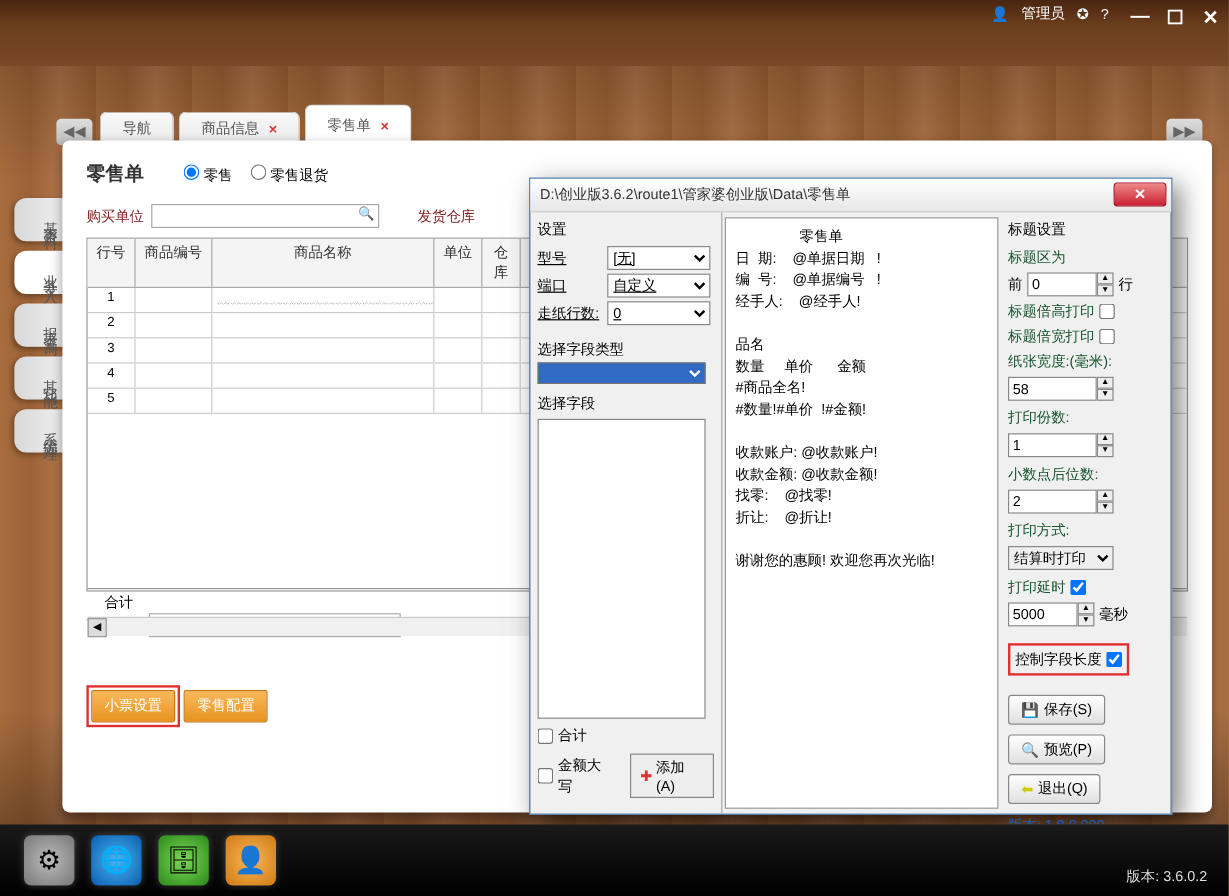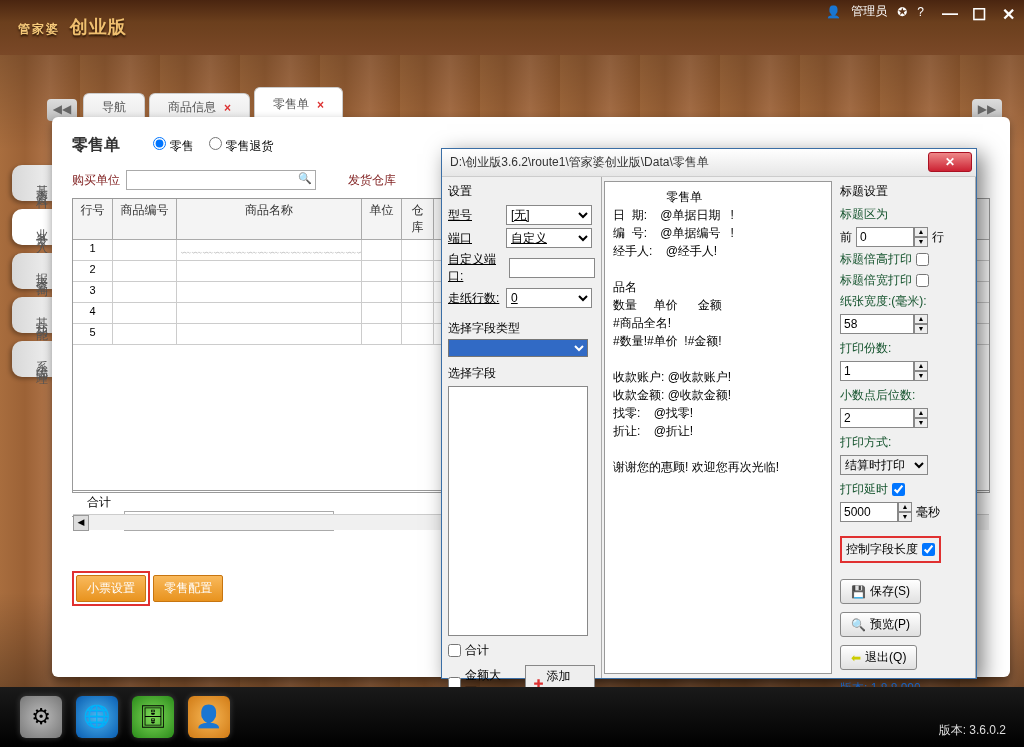--- a/index.html
+++ b/index.html
@@ -105,24 +105,20 @@
 .task-icon.grey { background: radial-gradient(#bbb, #777); }
 .task-icon.blue { background: radial-gradient(#4ab5f0, #0a5cb0); }
 .task-icon.green { background: radial-gradient(#7ed957, #2a8a1a); }
 .task-icon.orange { background: radial-gradient(#f7b755, #d07a15); }
 .taskbar .ver { position: absolute; right: 18px; bottom: 8px; color: #ddd; }
 </style>
 </head>
 <body>
 
 <div class="titlebar">
-  <div class="logo">
-    <span>管家婆</span>
-    <span class="logo-sub">创业版</span>
-  </div>
   <div class="title-right">
     <span>👤</span>
     <span>管理员</span>
     <span>✪</span>
     <span>?</span>
     <span class="win-controls">
       <span class="win-btn">—</span>
       <span class="win-btn">☐</span>
       <span class="win-btn">✕</span>
     </span>
@@ -248,24 +244,20 @@
   <div class="dialog-body">
     <div class="dlg-col dlg-left">
       <div class="dlg-section-title">设置</div>
       <div class="dlg-field">
           <label>型号</label>
           <select><option>[无]</option></select>
         </div>
       <div class="dlg-field">
           <label>端口</label>
           <select><option>自定义</option></select>
-        </div>
-      <div class="dlg-field">
-          <label>自定义端口:</label>
-          <input type="text" style="">
         </div>
       <div class="dlg-field">
           <label>走纸行数:</label>
           <select><option>0</option></select>
         </div>
       <div class="dlg-section-title" style="margin-top:10px">选择字段类型</div>
       <select class="field-select-blue"><option></option></select>
       <div class="dlg-section-title" style="margin-top:6px">选择字段</div>
       <div class="fieldlist"></div>
       <div class="dlg-checkbox">

